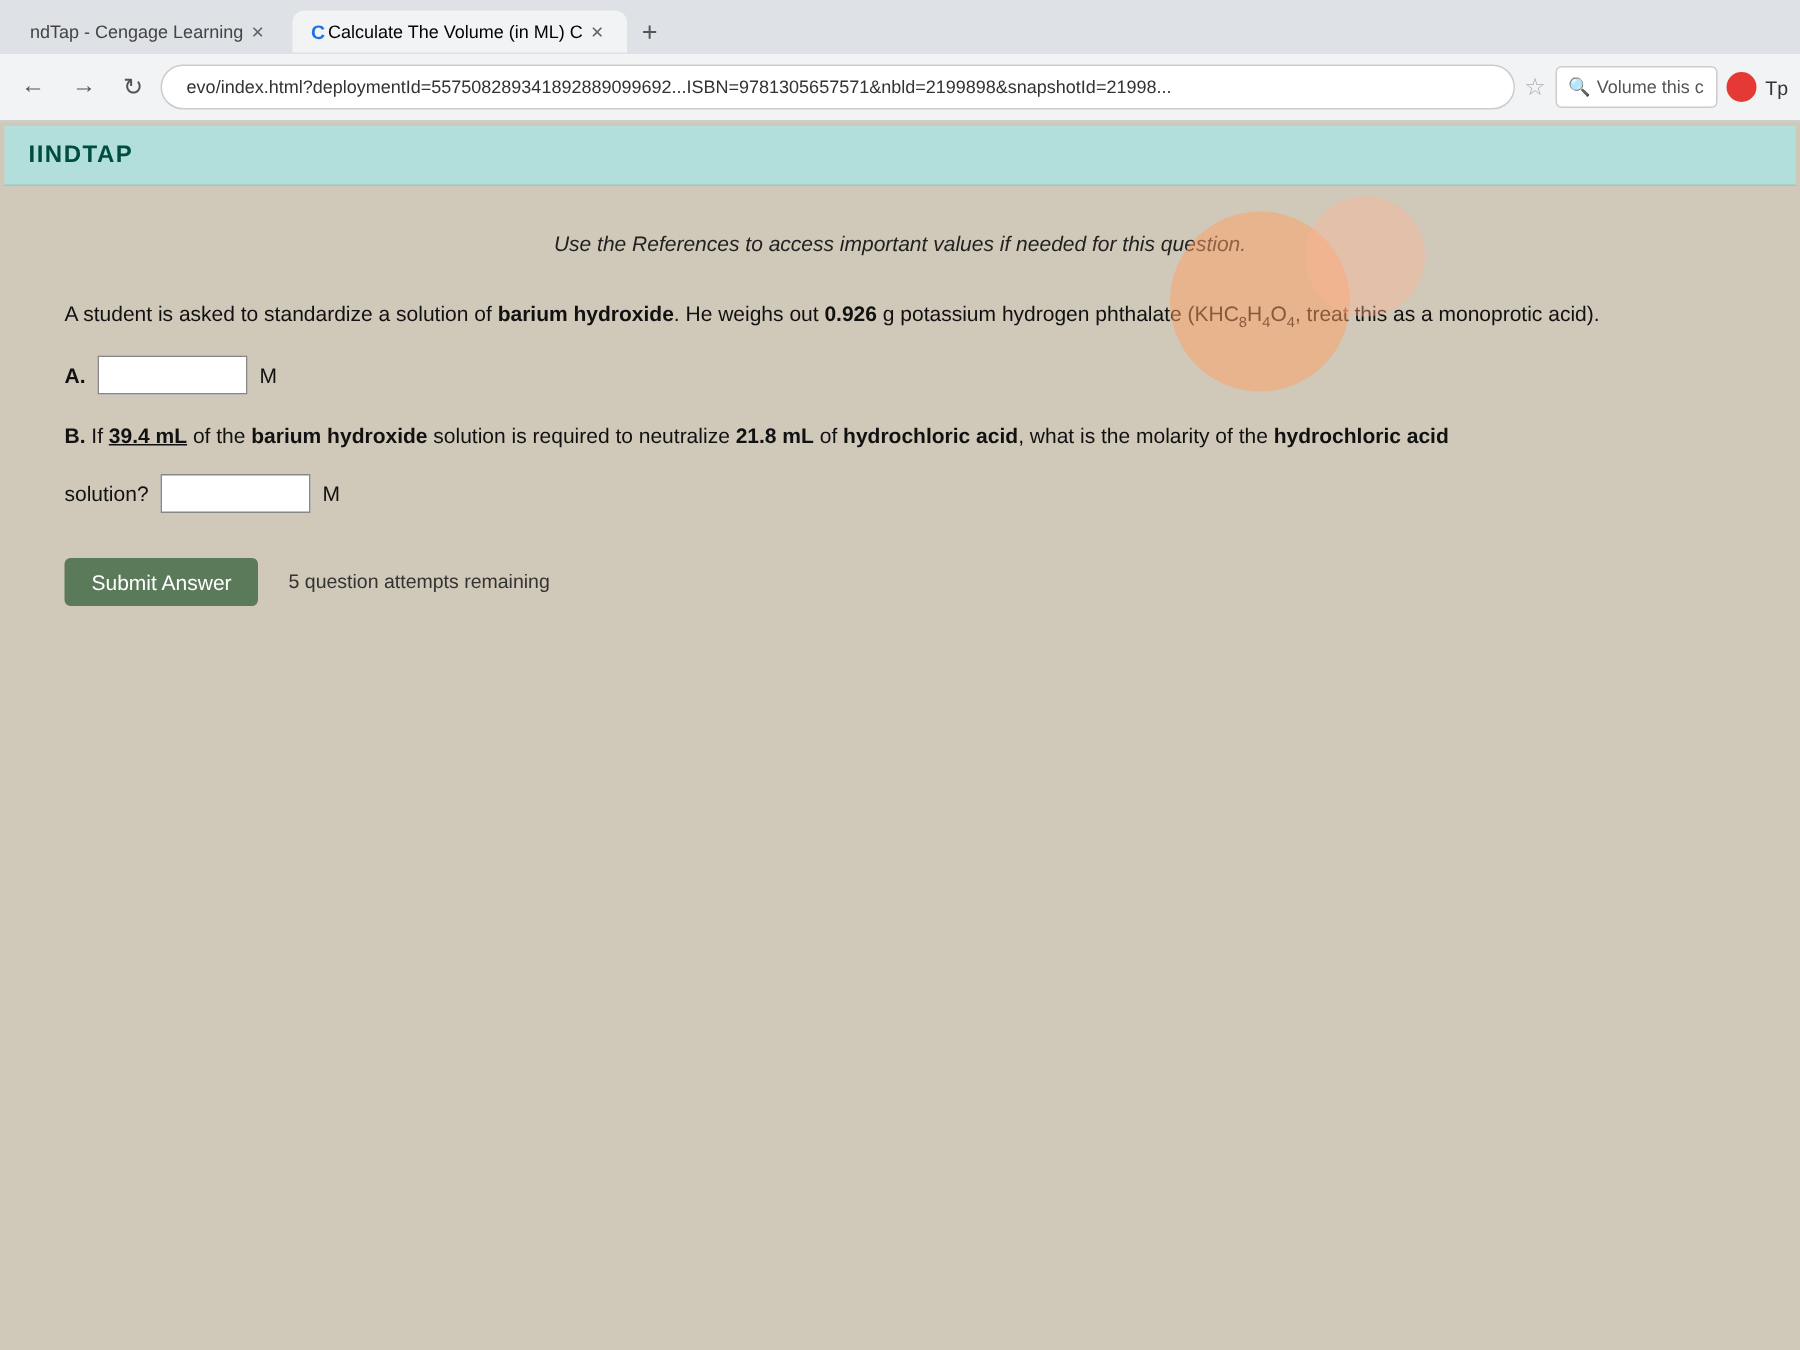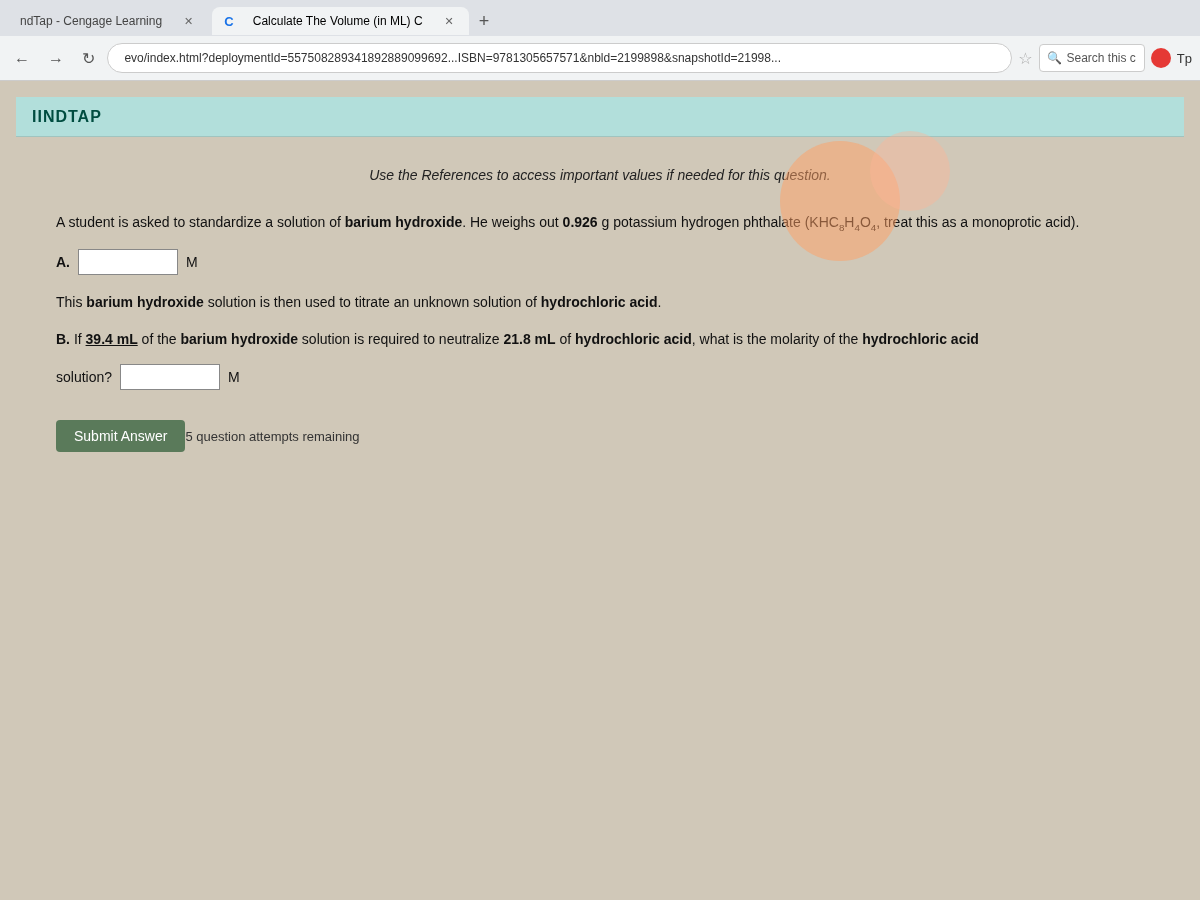--- a/index.html
+++ b/index.html
@@ -29,21 +29,21 @@
 
     .tab {
       display: flex;
       align-items: center;
       background: #dee1e6;
       padding: 0 12px;
       height: 28px;
       border-radius: 8px 8px 0 0;
       font-size: 12px;
       color: #444;
-      gap: 19px;
+      gap: 2px;
       cursor: pointer;
       text-align: center;
     }
 
     .tab.active {
       background: #f1f3f4;
       color: #000;
     }
 
     .tab-close {
@@ -129,21 +129,21 @@
       display: flex;
       align-items: center;
       justify-content: center;
       font-size: 11px;
       color: white;
     }
 
     
     .page-content {
       background: #d0c8b8;
-      padding: 16px;
+      padding: 3px;
       height: calc(900px - 80px);
       position: relative;
     }
 
     
     .app-header {
       background: #b2dfdb;
       padding: 8px 16px;
       display: flex;
       align-items: center;
@@ -202,20 +202,21 @@
     }
 
     .unit-label {
       font-size: 14px;
       color: #111;
     }
 
     .submit-area {
       display: flex;
       align-items: center;
+      gap: 20px;
       margin-top: 30px;
     }
 
     .submit-btn {
       background: #5a7a5a;
       color: white;
       border: none;
       padding: 8px 18px;
       font-size: 14px;
       border-radius: 4px;
@@ -274,21 +275,21 @@
     <button class="nav-btn">←</button>
     <button class="nav-btn">→</button>
     <button class="nav-btn">↻</button>
 
     <input class="address-input" type="text" value="evo/index.html?deploymentId=557508289341892889099692...ISBN=9781305657571&amp;nbld=2199898&amp;snapshotId=21998..." style="">
 
     <button class="star-btn">☆</button>
 
     <div class="search-this-box">
       <span class="search-icon-small">🔍</span>
-      <span>Search this c</span>
+      <span>Volume this c</span>
     </div>
 
     <div class="circle-red">
       <span style="font-size:11px; font-weight:bold;"></span>
     </div>
 
     <span style="font-size:13px; color:#333; font-weight:normal;">Tp</span>
   </div>
 </div>
 
@@ -311,23 +312,20 @@
         A student is asked to standardize a solution of <strong>barium hydroxide</strong>. He weighs out <strong>0.926</strong> g potassium hydrogen phthalate (KHC<sub>8</sub>H<sub>4</sub>O<sub>4</sub>, treat this as a monoprotic acid).
       </p>
 
 
       <div class="answer-row">
         <span class="part-label">A.</span>
         <input class="answer-input" type="text" value="" style="">
         <span class="unit-label">M</span>
       </div>
 
-      <p>
-        This <strong>barium hydroxide</strong> solution is then used to titrate an unknown solution of <strong>hydrochloric acid</strong>.
-      </p>
 
       <p>
         <span class="part-label">B.</span>
         If <strong><u>39.4 mL</u></strong> of the <strong>barium hydroxide</strong> solution is required to neutralize <strong>21.8 mL</strong> of <strong>hydrochloric acid</strong>, what is the molarity of the <strong>hydrochloric acid</strong>
       </p>
       <div class="answer-row">
         <span>solution?</span>
         <input class="answer-input" type="text" value="" style="">
         <span class="unit-label">M</span>
       </div>

